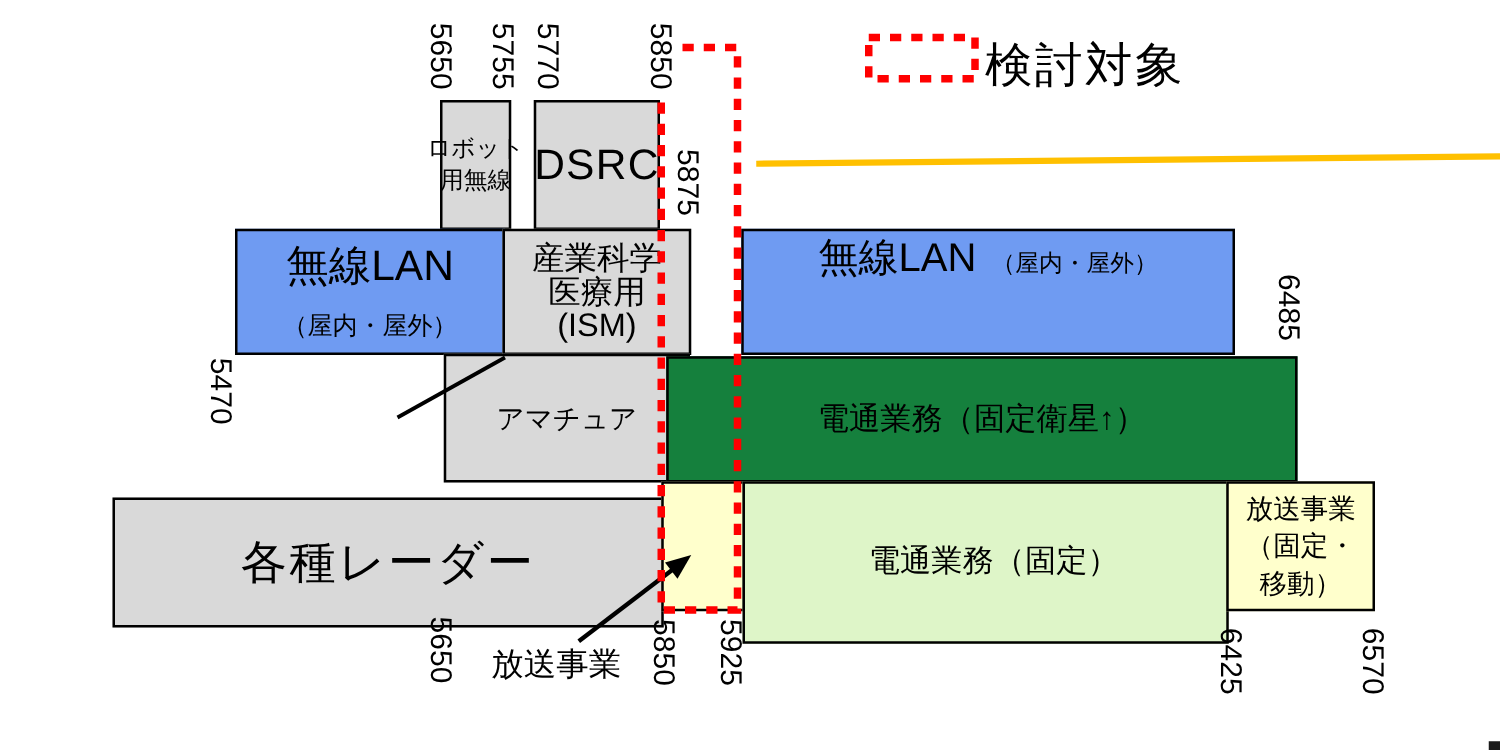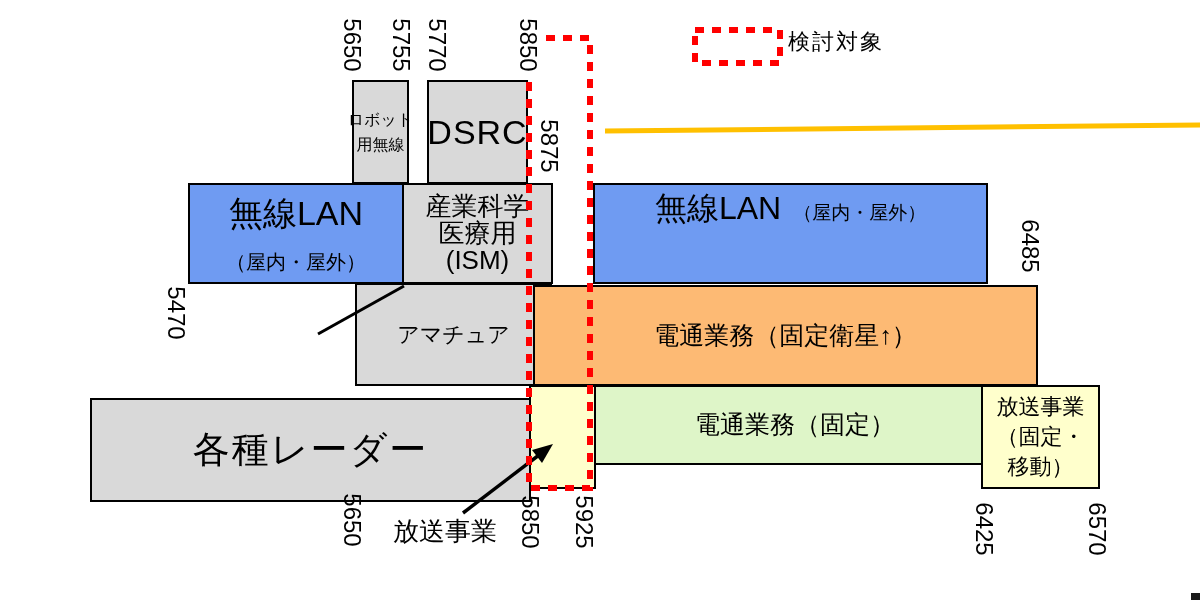--- a/index.html
+++ b/index.html
@@ -7,39 +7,39 @@
     position:relative;width:1200px;height:600px;background:#ffffff;
     font-family:"Liberation Sans",sans-serif;color:#000;overflow:hidden;
   }
   .box{
     position:absolute;box-sizing:border-box;border:2.5px solid #000;
     display:flex;flex-direction:column;align-items:center;justify-content:center;
     text-align:center;z-index:10;line-height:1.25;
   }
   .gray{background:#d9d9d9}
   .blue{background:#6f9bf2}
-  .peach{background:#fdba74}
+  .peach{background:#15803d}
   .green{background:#def5c8}
   .yellow{background:#ffffcc}
 
   
-  .b-robot   {left:352px;top:80px; width:57px; height:104px;font-size:16px;line-height:25px;white-space:nowrap;}
+  .b-robot   {left:352px;top:80px; width:57px; height:104px;font-size:19px;line-height:25px;white-space:nowrap;}
   .b-dsrc    {left:427px;top:80px; width:101px;height:104px;font-size:34px;letter-spacing:1px;}
   .b-wlanl   {left:188px;top:183px;width:216px;height:101px;}
   .b-ism     {left:402px;top:183px;width:151px;height:101px;font-size:26px;line-height:27px;}
   .b-wlanr   {left:593px;top:183px;width:395px;height:101px;flex-direction:row;align-items:baseline;}
   .b-amateur {left:355px;top:283px;width:197px;height:103px;font-size:22px;}
   .b-sat     {left:533px;top:285px;width:505px;height:101px;font-size:25px;}
   .b-radar   {left:90px; top:398px;width:441px;height:104px;font-size:37px;letter-spacing:2px;}
   .b-smallyel{left:529px;top:385px;width:67px; height:104px;}
-  .b-fixed   {left:594px;top:385px;width:389px;height:80px;font-size:25px;padding-left:13px;}
+  .b-fixed   {left:594px;top:385px;width:389px;height:130px;font-size:25px;padding-left:13px;}
   .b-bcast   {left:981px;top:385px;width:119px;height:104px;font-size:22px;line-height:30px;}
 
   .t-big{font-size:34px;text-align:right;}
-  .t-sub{font-size:20px;margin-top:16px;}
+  .t-sub{font-size:20px;margin-top:16px;font-family:Liberation Mono, monospace;}
   .b-wlanr .t-big{font-size:32px;}
   .b-wlanr .t-sub{font-size:19px;margin-left:12px;}
 
   
   .tick{
     position:absolute;width:60px;height:30px;line-height:30px;font-size:24px;
     text-align:center;white-space:nowrap;transform:rotate(90deg);z-index:30;
   }
   .tick.bgw{background:#fff;}
   .tk-top5650{left:322px;top:30px;}
@@ -49,21 +49,21 @@
   .tk-5875  {left:519px;top:131px;}
   .tk-5470  {left:146px;top:298px;}
   .tk-6485  {left:1000px;top:231px;}
   .tk-bot5650{left:322px;top:505px;}
   .tk-bot5850{left:500px;top:507px;}
   .tk-bot5925{left:554px;top:507px;}
   .tk-bot6425{left:954px;top:514px;}
   .tk-bot6570{left:1067px;top:514px;}
 
   .legend-label{
-    position:absolute;left:788px;top:27px;font-size:22px;z-index:30;letter-spacing:2px;
+    position:absolute;left:788px;top:27px;font-size:38px;z-index:30;letter-spacing:2px;
   }
   .annotation{
     position:absolute;left:335px;top:516px;width:220px;text-align:center;
     font-size:26px;line-height:31px;z-index:30;
   }
   .overlay{position:absolute;left:0;top:0;z-index:20;pointer-events:none;}
 </style>
 </head>
 <body>
 

